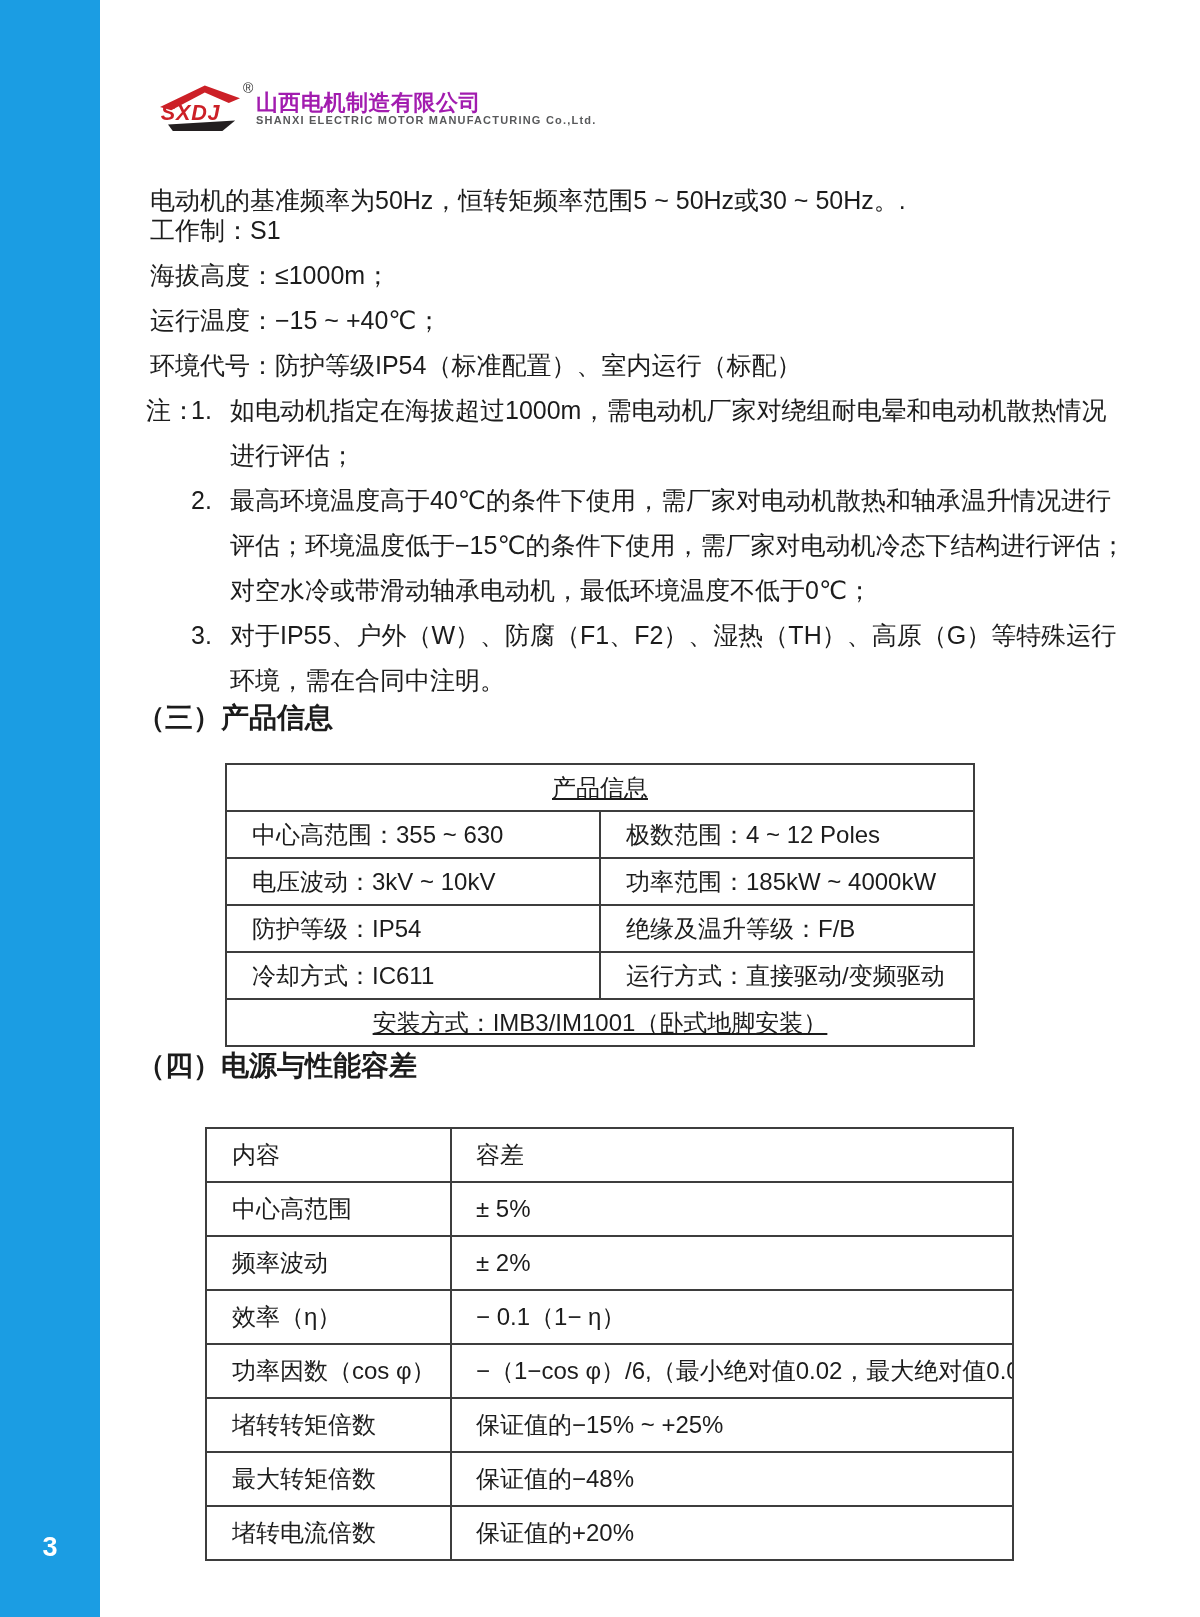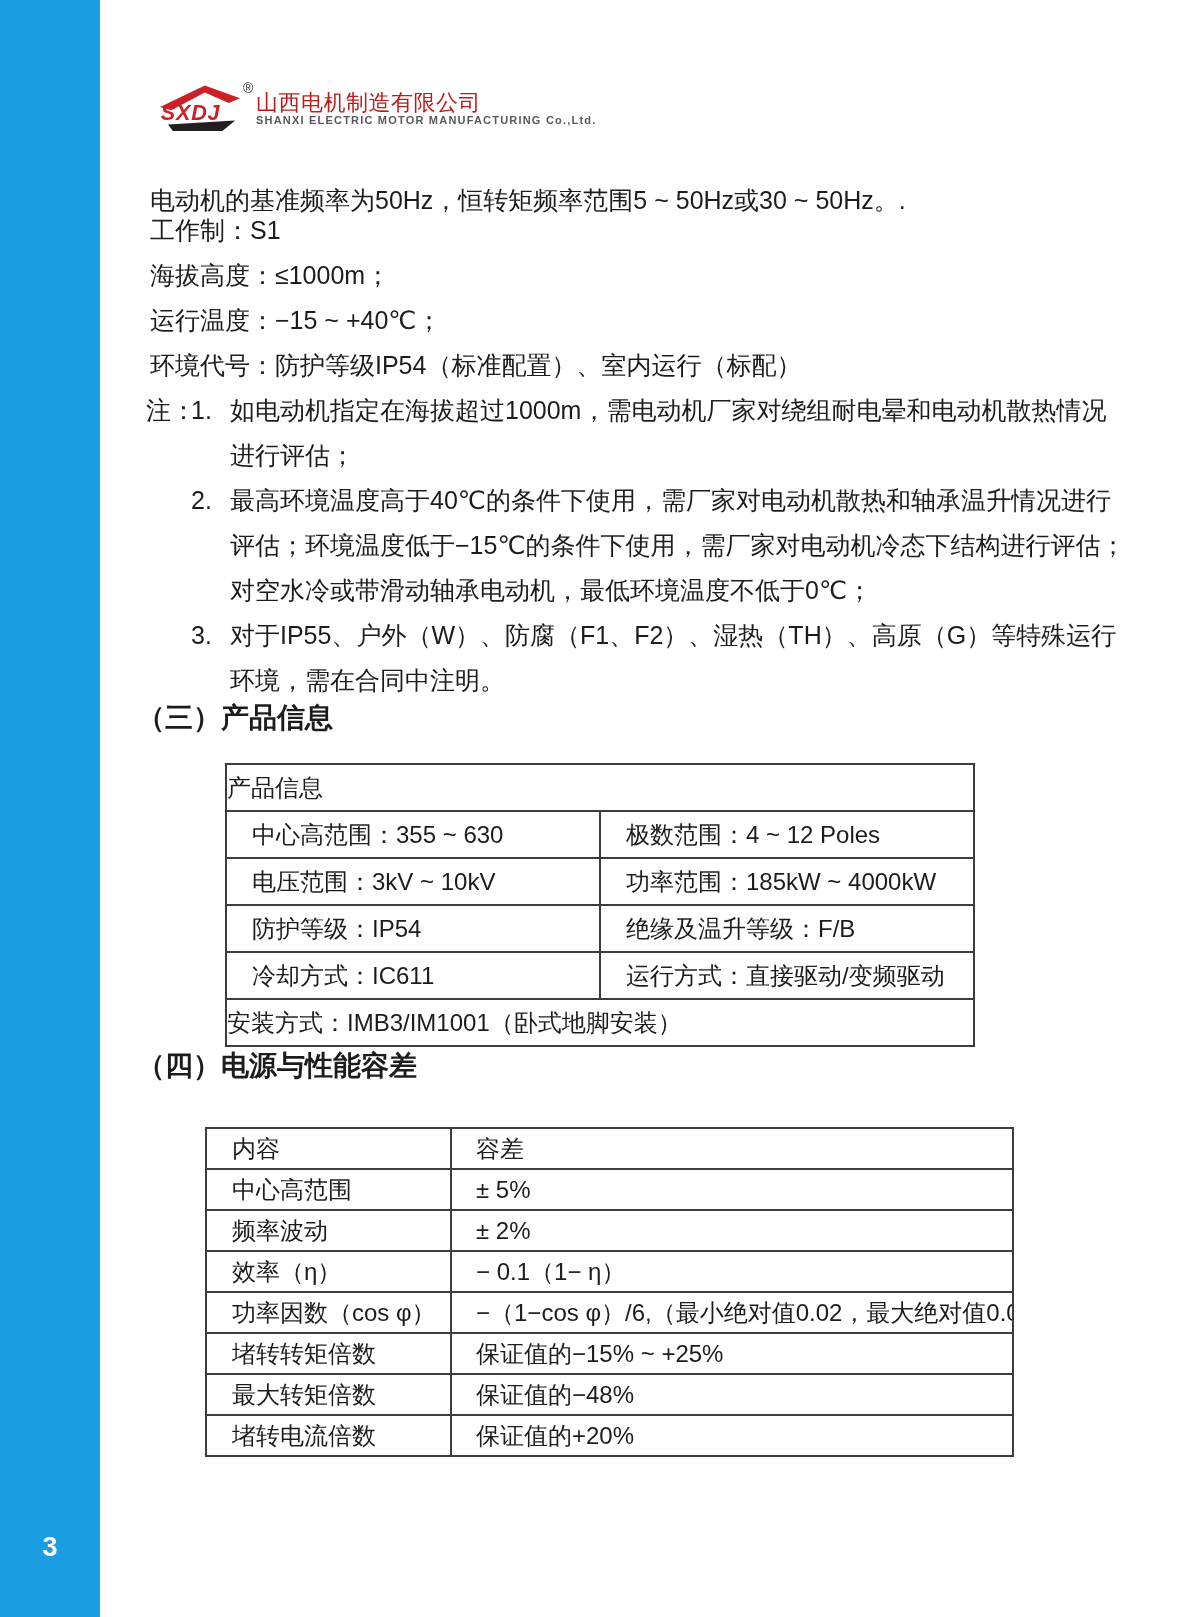--- a/index.html
+++ b/index.html
@@ -7,39 +7,39 @@
     position:relative;width:1200px;height:1617px;background:#ffffff;
     font-family:"Liberation Sans","DejaVu Sans",sans-serif;color:#1c1c1c;
     overflow:hidden;margin:0 auto;
   }
   .accent-band{position:absolute;left:0;top:0;width:100px;height:1617px;background:#1b9de3;}
   .page-number{position:absolute;left:0;top:1532px;width:100px;text-align:center;
     color:#ffffff;font-size:27px;font-weight:700;}
   
   .logo-mark{position:absolute;left:160px;top:83px;}
   .reg{position:absolute;left:243px;top:80px;font-size:14px;color:#333;}
-  .company-cn{position:absolute;left:256px;top:88px;font-size:22px;font-weight:400;
-    color:#b91c1c;letter-spacing:0.5px;}
+  .company-cn{position:absolute;left:256px;top:88px;font-size:22px;font-weight:700;
+    color:#a21caf;letter-spacing:0.5px;}
   .company-en{position:absolute;left:256px;top:114px;font-size:11px;color:#58595b;
     letter-spacing:1.2px;font-weight:600;}
   
   .bline{position:absolute;left:150px;font-size:25px;line-height:32px;white-space:nowrap;}
   .note-label{left:146px;}
   .note-num{left:191px;}
   .note-text{left:230px;}
   .sec-head{position:absolute;left:137px;font-size:28px;font-weight:700;white-space:nowrap;}
   
   table{border-collapse:collapse;position:absolute;table-layout:fixed;}
   td{border:2px solid #3d3d3d;font-size:24px;color:#1c1c1c;
      padding:0 0 0 25px;vertical-align:middle;white-space:nowrap;overflow:hidden;}
-  td.center{text-align:left;padding:0;}
+  td.center{text-align:center;padding:0;text-decoration:underline;}
   .ptable{left:225px;top:763px;width:750px;}
   .ptable tr{height:47px;}
   .ttable{left:205px;top:1127px;width:809px;}
-  .ttable tr{height:41px;}
+  .ttable tr{height:54px;}
   .ttable td.c1{width:218px;}
   .ttable td.c2{padding-left:24px;}
 </style>
 </head>
 <body>
 
 <div class="page">
   <div class="accent-band"></div>
   <div class="page-number">3</div>
 
@@ -78,21 +78,21 @@
   <table class="ptable">
     <tbody>
         <tr>
       <td colspan="2" class="center">产品信息</td>
     </tr>
     <tr>
       <td>中心高范围：355 ~ 630</td>
       <td>极数范围：4 ~ 12 Poles</td>
     </tr>
     <tr>
-      <td>电压范围：3kV ~ 10kV</td>
+      <td>电压波动：3kV ~ 10kV</td>
       <td>功率范围：185kW ~ 4000kW</td>
     </tr>
     <tr>
       <td>防护等级：IP54</td>
       <td>绝缘及温升等级：F/B</td>
     </tr>
     <tr>
       <td>冷却方式：IC611</td>
       <td>运行方式：直接驱动/变频驱动</td>
     </tr>

